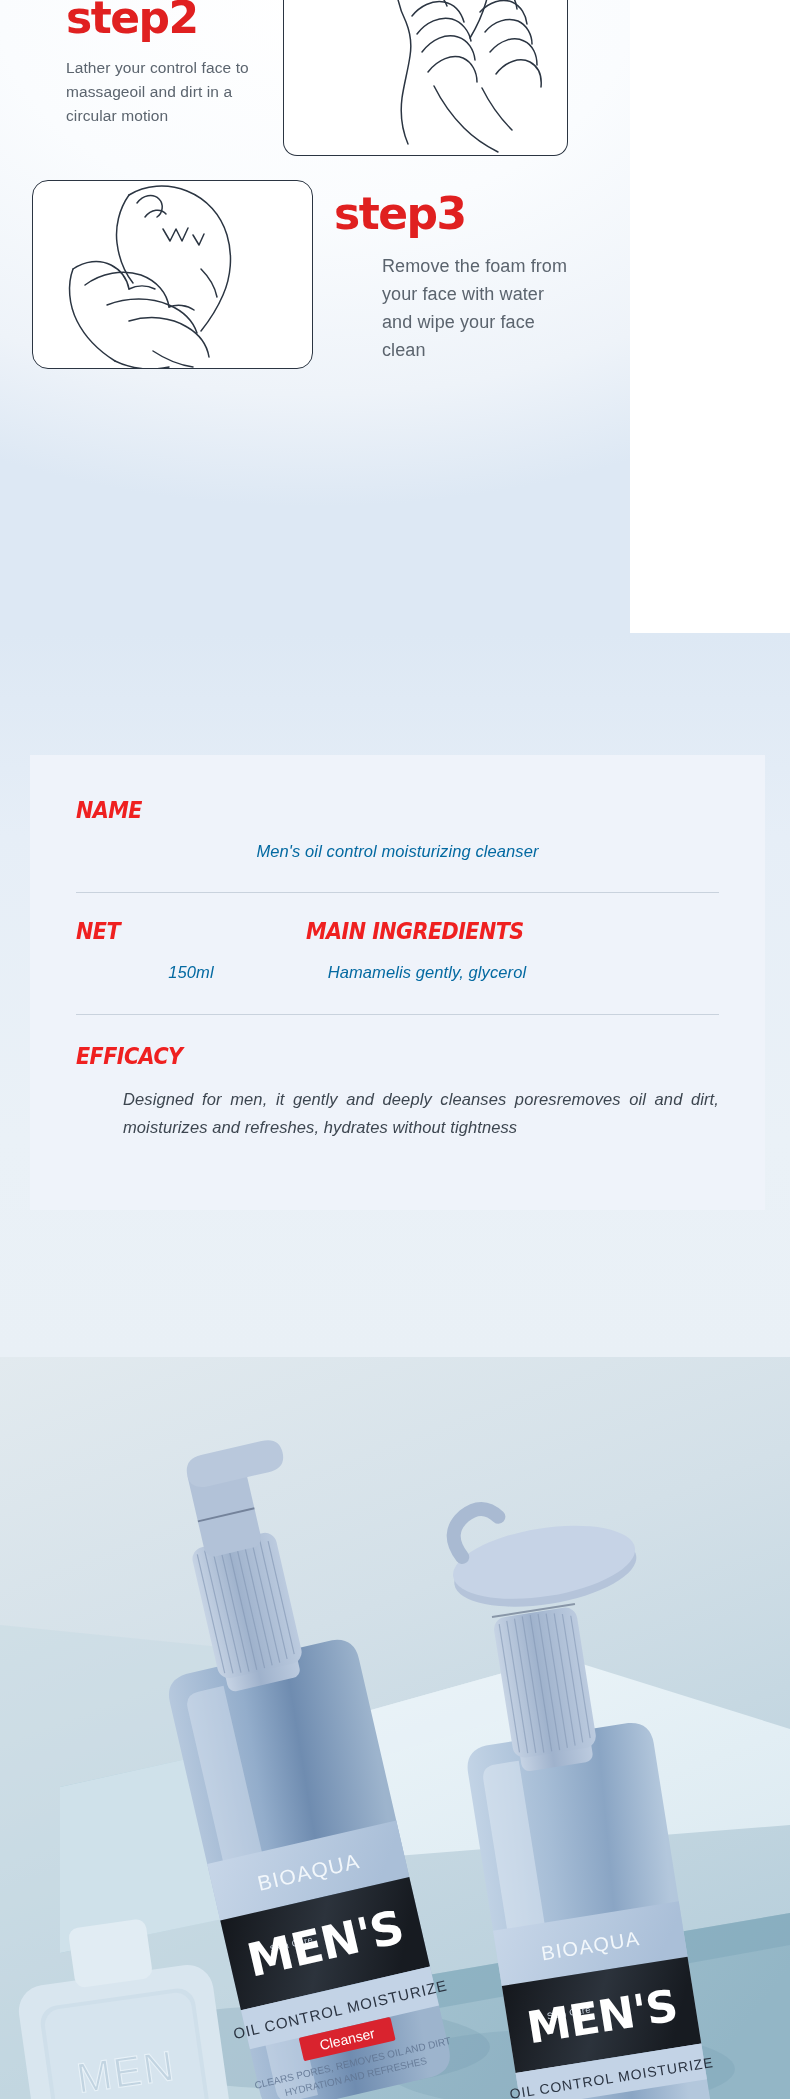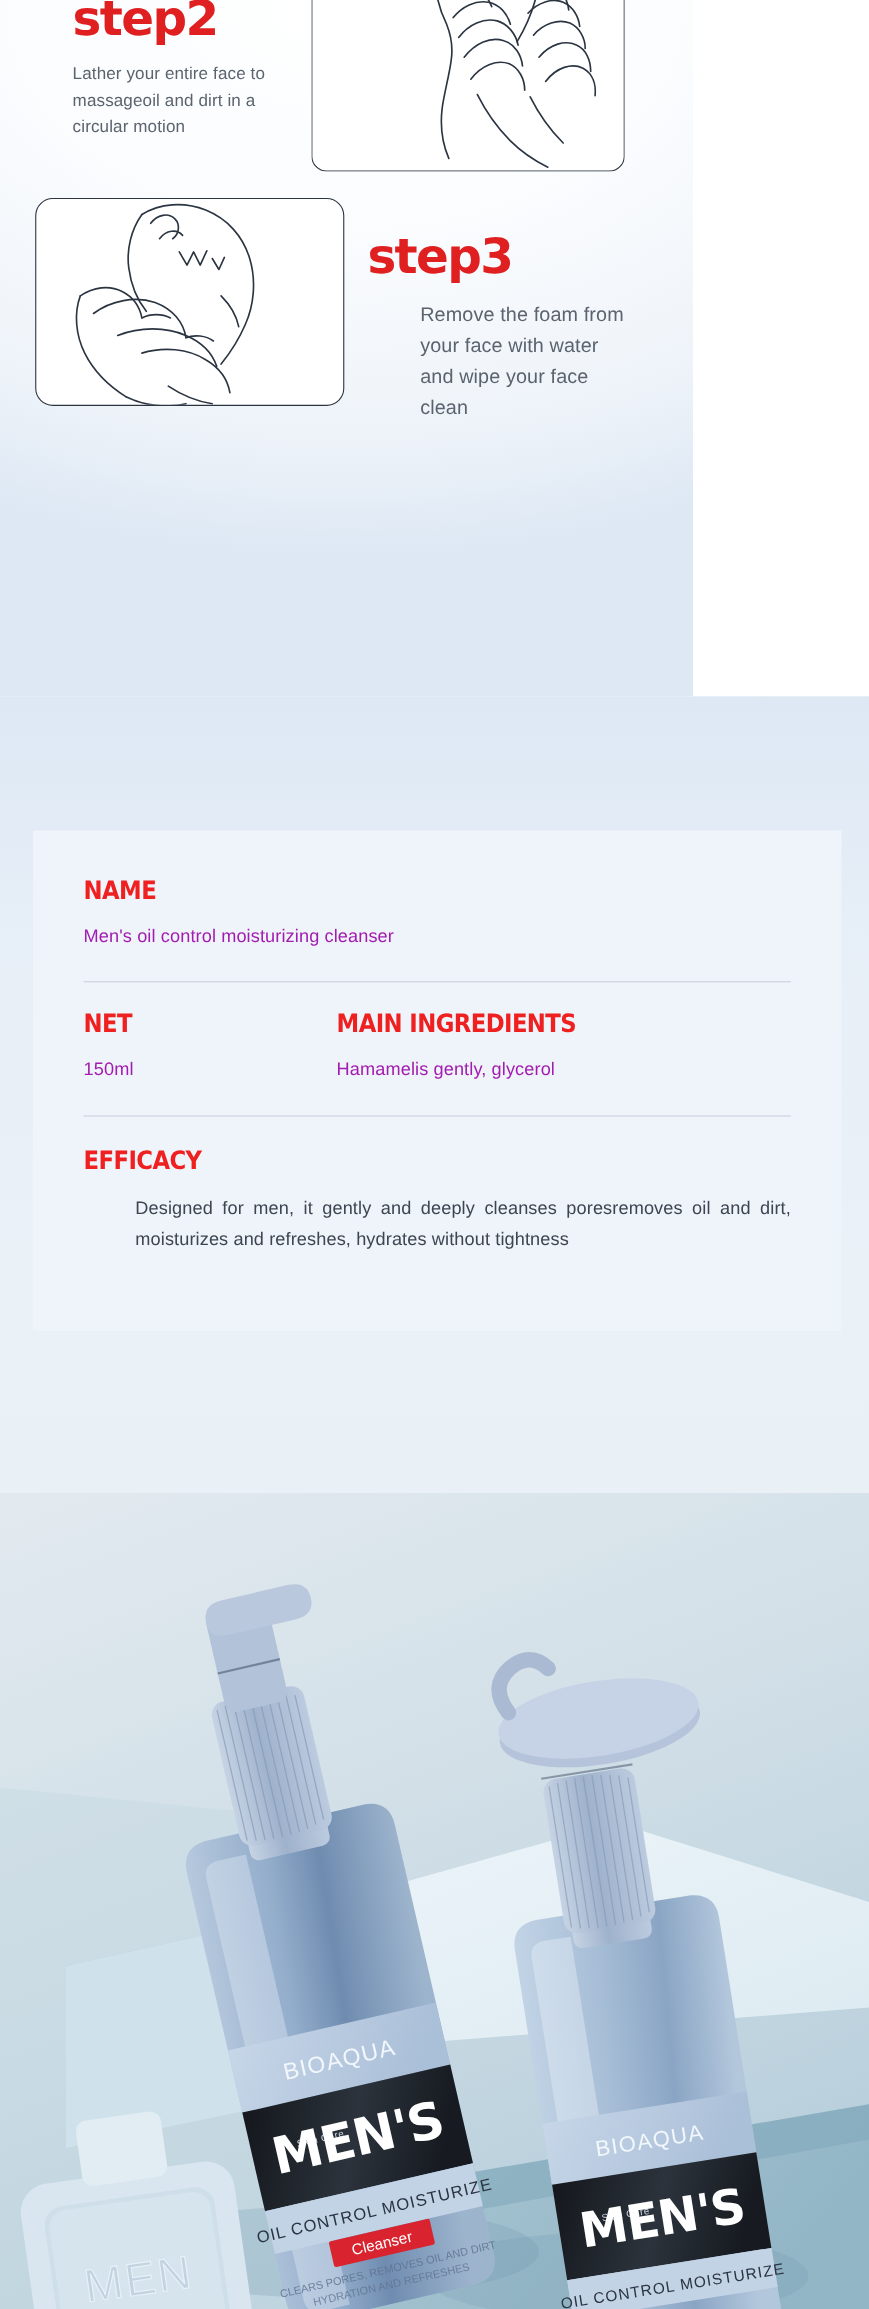--- a/index.html
+++ b/index.html
@@ -51,54 +51,56 @@
     border-top:none;
   }
   .illus-box.b3{
     left:32px; top:180px; width:281px; height:189px;
     border-radius:16px;
   }
   .illus-box svg{ display:block; }
 
   
   .step3-text{
-    position:absolute; left:334px; top:212px; width:236px;
+    position:absolute; left:334px; top:192px; width:236px;
   }
   .step3-text .step-text-title{ font-size:44px; }
   .step3-text .step-text-body{ font-size:18px; margin-top:17px;margin-left:48px; }
 
   
   .info-section{
     position:absolute; left:0; top:633px; width:790px; height:724px;
     background:linear-gradient(180deg,#dde8f4 0%,#e6eef7 28%,#eaf1f7 70%,#e9f0f6 100%);
   }
 
   .info-card{
     position:absolute; left:30px; top:122px; width:735px; height:455px;
     background:#eff3fa;
+    font-style:italic;
   }
   .info-inner{ padding:44px 46px 0 46px; }
 
   .field-label{
     font-family:"DejaVu Sans", sans-serif;
     font-weight:bold;
     color:#ef2020;
     font-size:23px;
     letter-spacing:-.6px;
     line-height:1;
     transform:scaleX(.9);
     transform-origin:left center;
   }
   .field-value{
     font-family:"Liberation Sans", sans-serif;
-    color:#a21caf;
+    color:#0369a1;
     font-size:16.5px;
     line-height:1.6;
     margin-top:16px;
     letter-spacing:.1px;
+    text-align:center;
   }
   .rule{
     height:1px; background:#c9d2dd; margin:28px 0 0 0;
   }
   .two-col{ display:flex; margin-top:27px; }
   .two-col > div:first-child{ width:230px; }
   .efficacy-value{
     text-align:justify;
     text-justify:inter-word;
     margin-top:17px;
@@ -152,21 +154,21 @@
           <path d="M212 148 C222 135 236 131 246 136 C255 141 258 151 257 161"></path>
 
           <path d="M150 160 C158 176 168 190 180 202 C190 212 202 220 214 226"></path>
           <path d="M198 162 C206 178 216 192 228 204"></path>
         </g>
       </svg>
     </div>
 
     <div class="step2-text">
       <div class="step-text-title">step2</div>
-      <div class="step-text-body">Lather your entire face to massageoil and dirt in a circular motion</div>
+      <div class="step-text-body">Lather your control face to massageoil and dirt in a circular motion</div>
     </div>
 
     <div class="illus-box b3">
       <svg width="281" height="189" viewBox="0 0 281 189">
         <g fill="none" stroke="#2b3542" stroke-width="1.5" stroke-linecap="round" stroke-linejoin="round">
 
           <path d="M96 14 C112 4 134 2 154 10 C174 18 188 34 194 54
                    C200 74 198 96 190 114 C184 128 176 140 168 150"></path>
           <path d="M96 14 C86 28 82 46 84 62 C86 78 92 92 100 102"></path>
 

